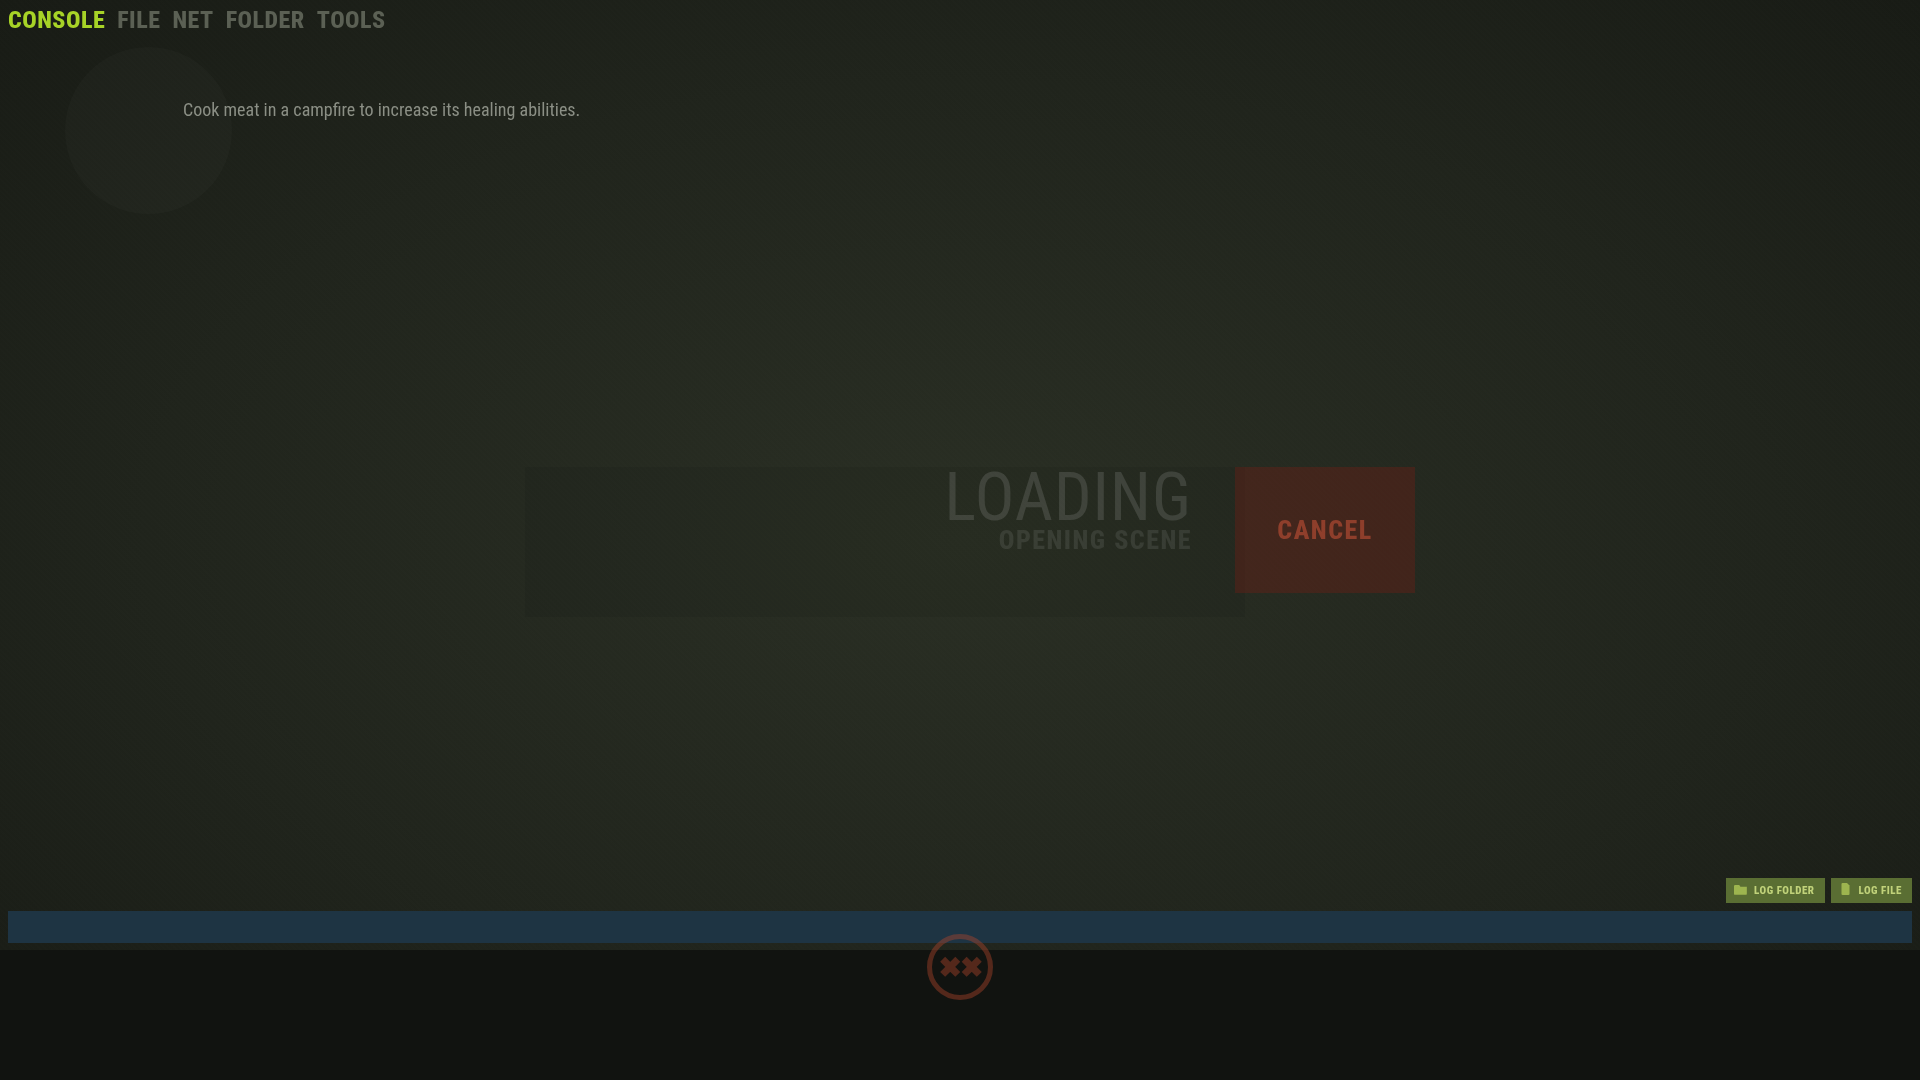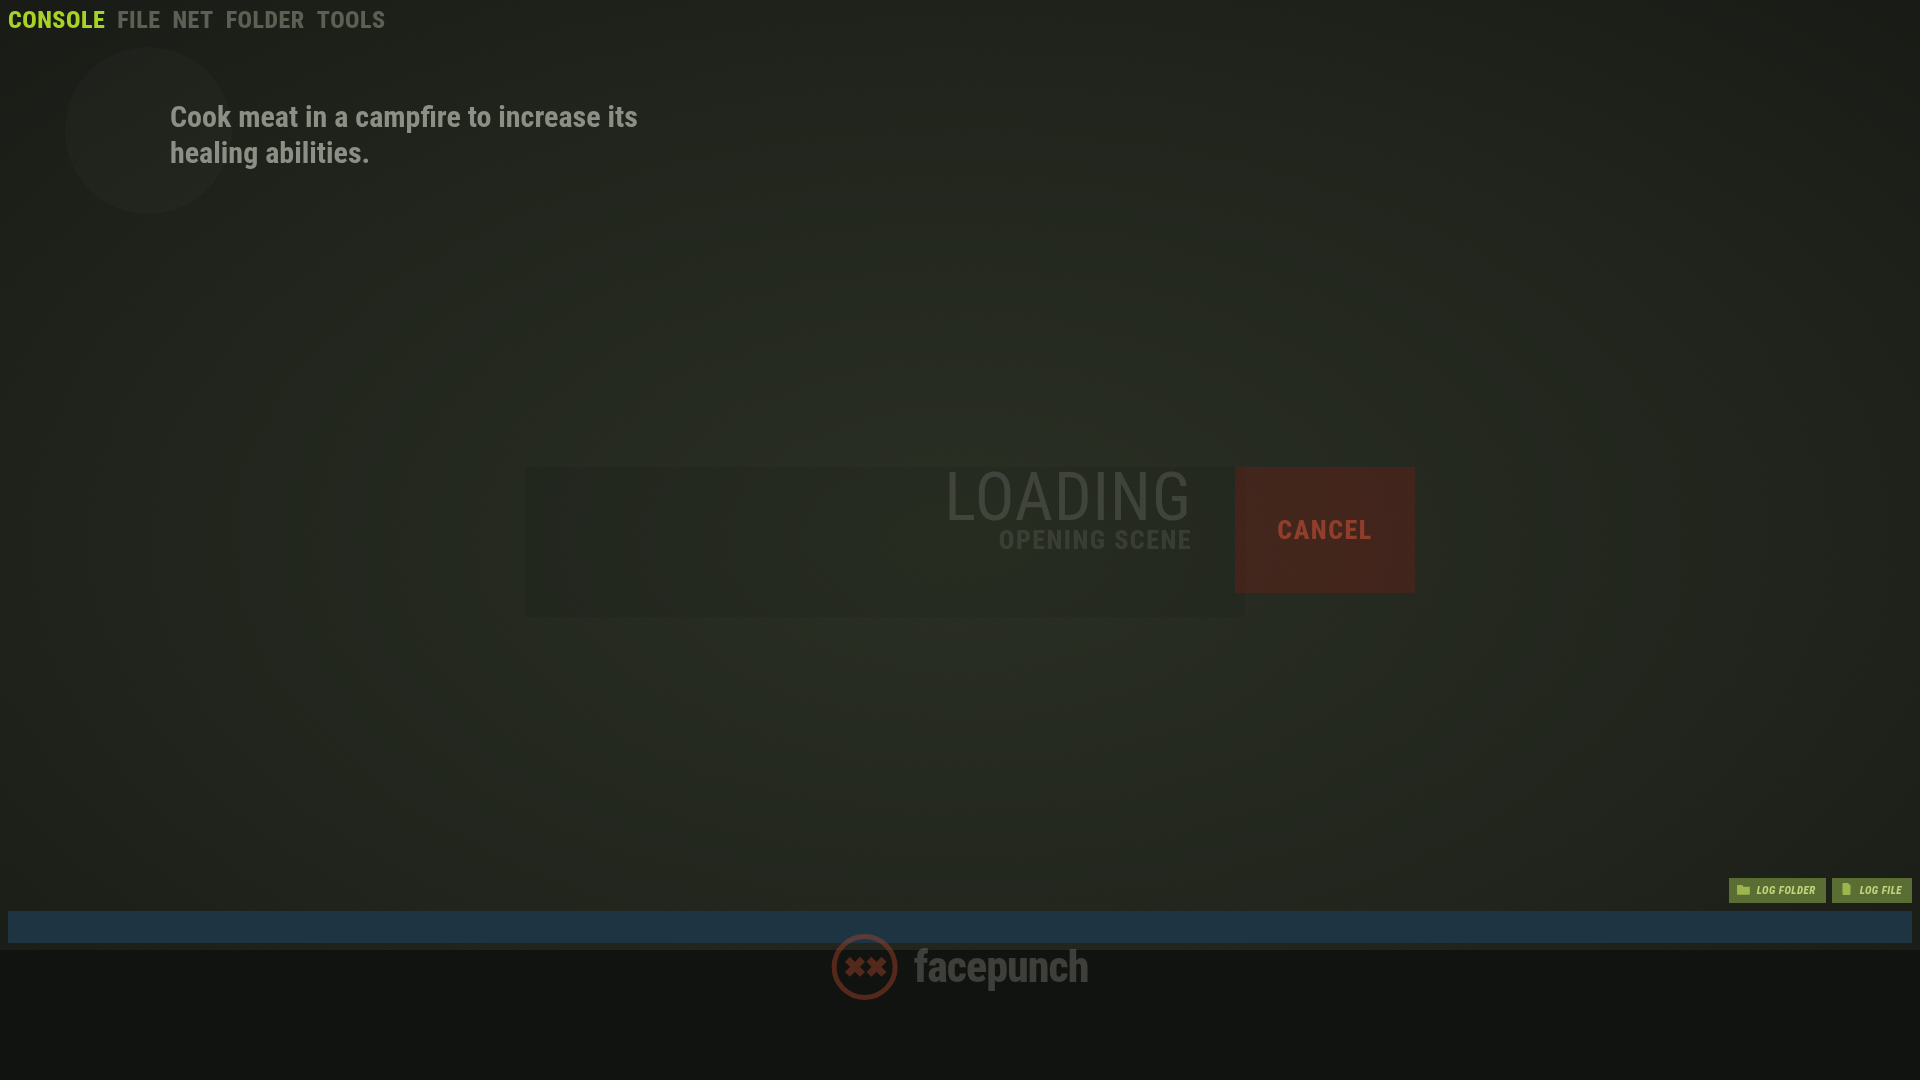--- a/index.html
+++ b/index.html
@@ -49,25 +49,25 @@
     top: 47px;
     left: 65px;
     width: 167px;
     height: 167px;
     border-radius: 50%;
     background: rgba(255,255,255,0.018);
   }
   .hint-text {
     position: absolute;
     top: 99px;
-    left: 170px;
+    left: 183px;
     width: 510px;
     color: #8b8f85;
-    font-weight: 700;
-    font-size: 30px;
+    font-weight: 400;
+    font-size: 18px;
     line-height: 1.2;
     font-stretch: condensed;
   }
 
   
   .load-block {
     position: absolute;
     top: 468px;
     right: 728px;
     text-align: right;
@@ -127,21 +127,20 @@
     color: #c6d84a;
   }
 
   
   .log-btns {
     position: absolute;
     bottom: 177px;
     right: 8px;
     display: flex;
     gap: 6px;
-    font-style: italic;
   }
   .log-btn {
     background: #5a6e33;
     color: #c0d27a;
     font-size: 11px;
     font-weight: 800;
     letter-spacing: 0.5px;
     padding: 5px 10px 5px 8px;
     display: flex;
     align-items: center;
@@ -244,16 +243,15 @@
     </div>
   </div>
 
   <div class="input-bar"></div>
 
   <div class="footer-band"></div>
   <div class="logo">
     <div class="logo-circle">
         <span>✖✖</span>
       </div>
-    <div class="logo-text">facepunch</div>
   </div>
 
 </div>
 
 </body></html>

